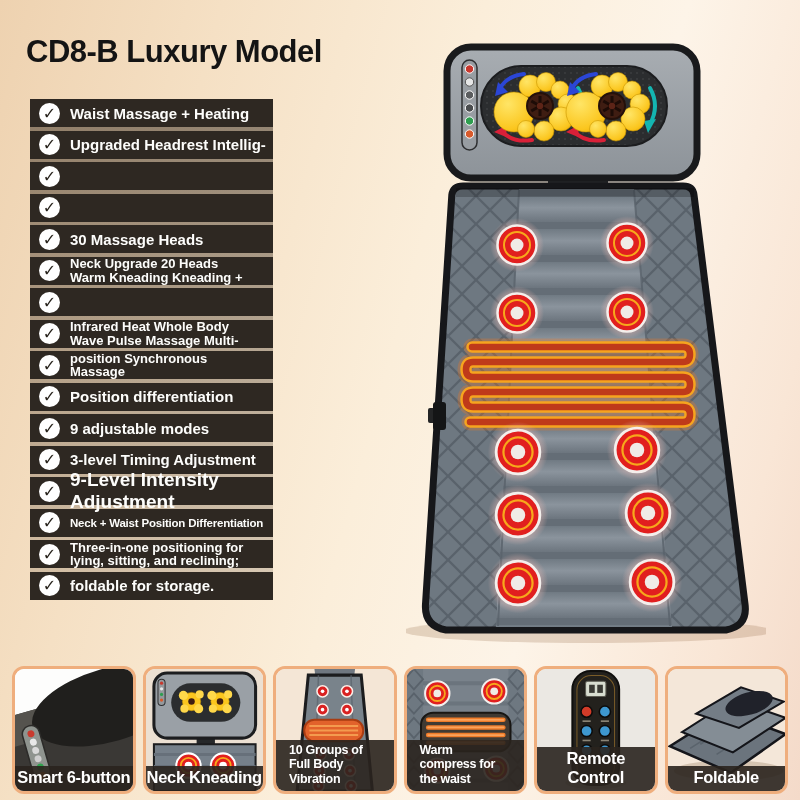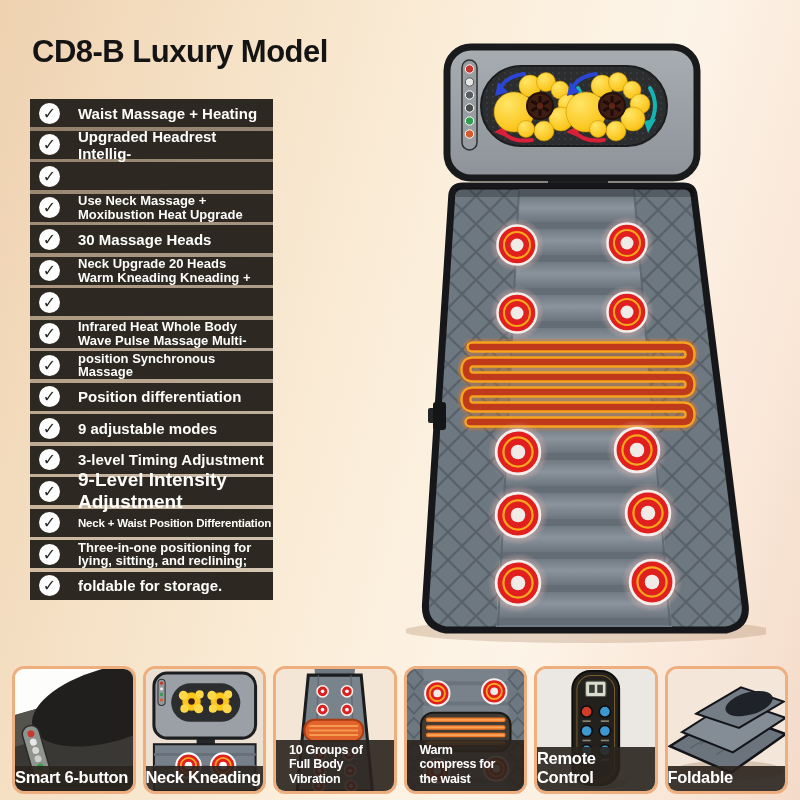--- a/index.html
+++ b/index.html
@@ -2,39 +2,39 @@
 <html><head>
 <meta charset="utf-8">
 <style>
   html,body{margin:0;padding:0;}
   body{
     width:800px;height:800px;position:relative;overflow:hidden;
     font-family:"Liberation Sans","DejaVu Sans",sans-serif;
     background:linear-gradient(105deg,#eed2b0 0%,#f5e0c4 22%,#fbeeda 48%,#fdf4e8 68%,#f9e6d6 88%,#f4dac9 100%);
   }
   .title{
-    position:absolute;left:32px;top:34px;margin:0;
+    position:absolute;left:26px;top:34px;margin:0;
     font-size:31px;font-weight:800;color:#141414;letter-spacing:-.5px;
   }
   
   .features{
     position:absolute;left:30px;top:99px;width:243px;
     background:linear-gradient(180deg,rgba(62,50,38,.55),rgba(75,60,45,.18));
   }
   .strip{
     height:28px;margin-bottom:3.5px;background:#2e2822;
     display:flex;align-items:center;color:#fdfdfb;
   }
   .strip:last-child{margin-bottom:0;}
   .check{
     width:21px;height:21px;border-radius:50%;background:#ffffff;color:#241f18;
     font-size:16px;font-weight:900;line-height:21px;text-align:center;
     margin:0 10px 0 9px;flex:0 0 auto;
   }
-  .txt{display:flex;flex-direction:column;justify-content:center;font-weight:700;margin-left:8px;}
+  .txt{display:flex;flex-direction:column;justify-content:center;font-weight:700;}
   .one .txt{font-size:15px;}
   .two .txt{font-size:13px;line-height:13.5px;}
   .fs-mid .txt{font-size:19px;}
   .fs-sm .txt{font-size:11.5px;letter-spacing:-.2px;}
   .l2:empty{display:none;}
   
   .product{position:absolute;left:406px;top:28px;width:360px;height:615px;}
   
   .thumbs{
     position:absolute;left:12px;right:12px;top:666px;height:122px;
@@ -43,21 +43,21 @@
   .card{
     position:relative;flex:1 1 0;margin:0;height:122px;
     border:3px solid #efae7d;border-radius:12px;overflow:hidden;
     box-shadow:inset 0 0 0 2px rgba(255,255,255,.75);
     background:#f4e6d6;
   }
   .card svg{position:absolute;inset:0;width:100%;height:100%;display:block;}
   .card figcaption{
     position:absolute;left:0;right:0;bottom:0;z-index:2;
     background:rgba(42,36,30,.9);color:#fff;font-weight:700;
-    font-size:16.5px;letter-spacing:-.3px;padding:2px 0 4px;
+    font-size:16.5px;letter-spacing:-.3px;text-align:center;padding:2px 0 4px;
   }
   .card.small-label figcaption{
     font-size:12.5px;line-height:14.5px;text-align:left;padding:3px 13px 5px;
   }
 </style>
 </head>
 <body>
 
 <h1 class="title">CD8-B Luxury Model</h1>
 
@@ -72,24 +72,20 @@
       <span class="check">✓</span>
       <span class="txt">
         <span class="l1">Upgraded Headrest Intellig-</span>
       </span>
     </div>
   <div class="strip two">
       <span class="check">✓</span>
     </div>
   <div class="strip two">
       <span class="check">✓</span>
-      <span class="txt">
-        <span class="l1">Use Neck Massage +</span>
-        <span class="l2">Moxibustion Heat Upgrade</span>
-      </span>
     </div>
   <div class="strip one">
       <span class="check">✓</span>
       <span class="txt">
         <span class="l1">30 Massage Heads</span>
       </span>
     </div>
   <div class="strip two">
       <span class="check">✓</span>
       <span class="txt">

